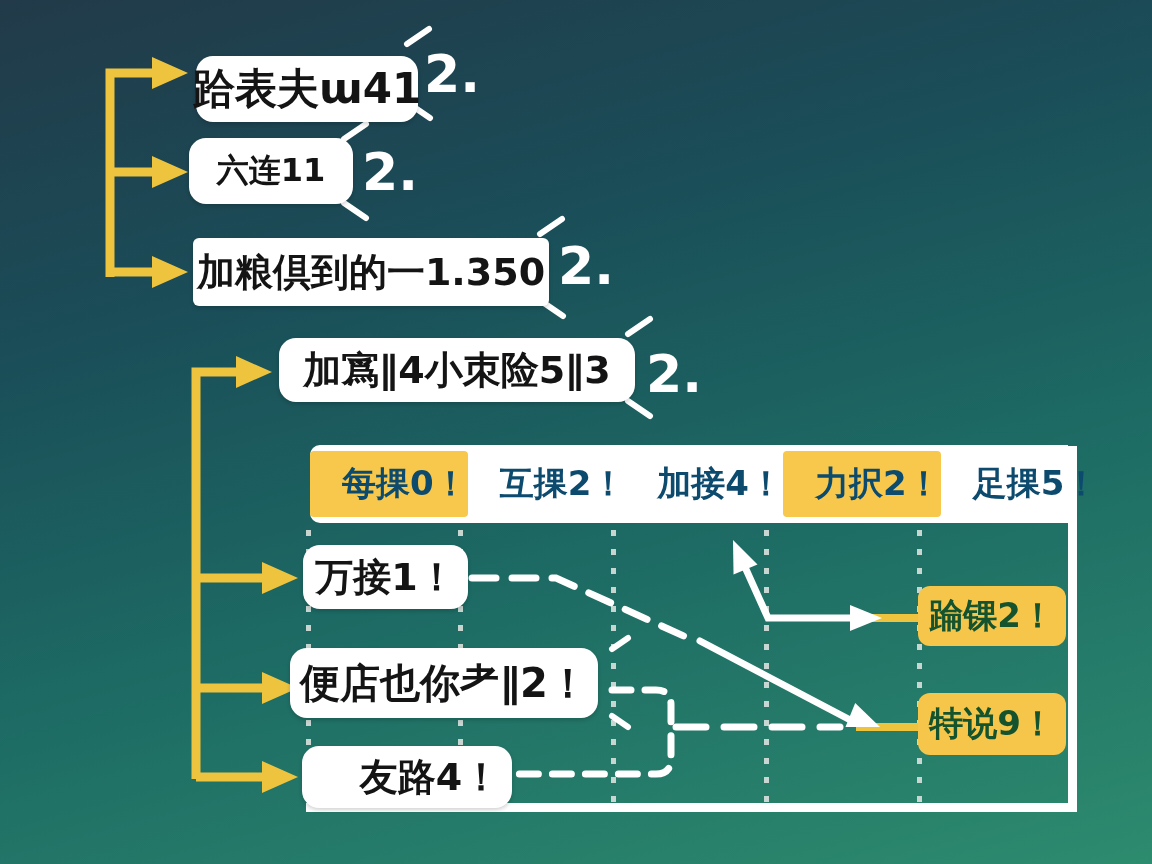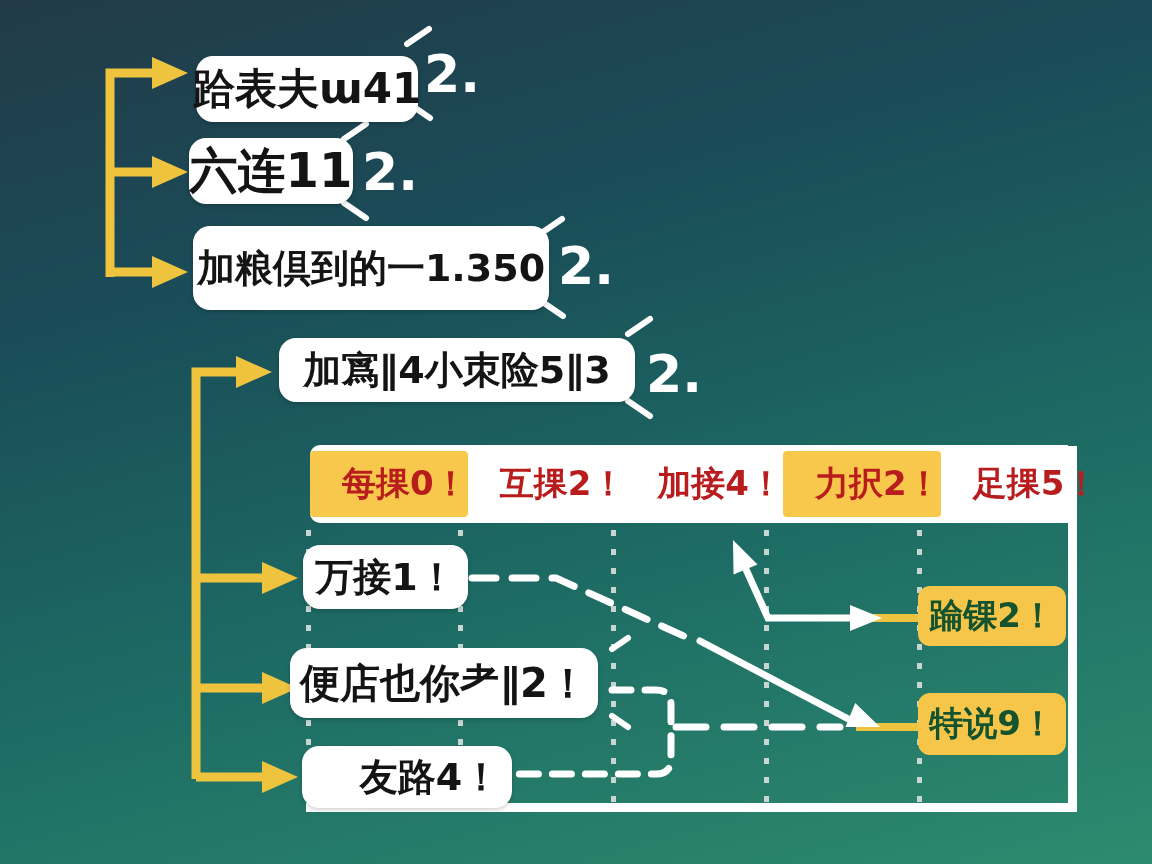--- a/index.html
+++ b/index.html
@@ -15,36 +15,36 @@
   }
   
   .tbl-right{position:absolute;left:1068px;top:446px;width:9px;height:365px;background:#fff;z-index:2;}
   .tbl-bottom{position:absolute;left:306px;top:803px;width:771px;height:9px;background:#fff;z-index:2;}
   .header-row{
     position:absolute;left:310px;top:445px;width:758px;height:78px;background:#fff;
     border-radius:10px 0 0 10px;display:flex;z-index:2;
   }
   .hcell{flex:1;display:flex;align-items:center;justify-content:center;}
   .hcell .txt{
-    font-size:34px;font-weight:700;color:#b91c1c;white-space:nowrap;
+    font-size:34px;font-weight:700;color:#0c4a6e;white-space:nowrap;
     display:flex;align-items:center;justify-content:center;height:66px;width:100%;padding-left:32px;
   }
   .hcell .hl{background:#f8c84d;border-radius:4px;}
   
   svg.connectors{position:absolute;left:0;top:0;z-index:3;}
   
   .node{
     position:absolute;background:#fff;border-radius:17px;z-index:4;
     display:flex;align-items:center;justify-content:center;
     color:#141414;font-weight:700;white-space:nowrap;
     box-shadow:0 2px 4px rgba(0,0,0,.18);
   }
   .c1{left:196px;top:56px;width:222px;height:66px;font-size:42px;}
-  .c2{left:189px;top:138px;width:164px;height:66px;font-size:48px;}
-  .c3{left:193px;top:226px;width:356px;height:84px;font-size:38px;}
+  .c2{left:189px;top:138px;width:164px;height:66px;font-size:32px;}
+  .c3{left:193px;top:238px;width:356px;height:68px;font-size:38px;border-radius:6px;}
   .c4{left:279px;top:338px;width:356px;height:64px;font-size:38px;}
   .r1{left:303px;top:545px;width:165px;height:64px;font-size:38px;}
   .r2{left:290px;top:648px;width:308px;height:70px;font-size:40px;}
   .r3{left:302px;top:746px;width:164px;height:62px;font-size:38px;padding-left:46px;}
   
   .ynode{
     position:absolute;background:#f6c64a;border-radius:12px;z-index:4;
     display:flex;align-items:center;justify-content:center;
     color:#14532d;font-weight:700;white-space:nowrap;font-size:34px;
   }

